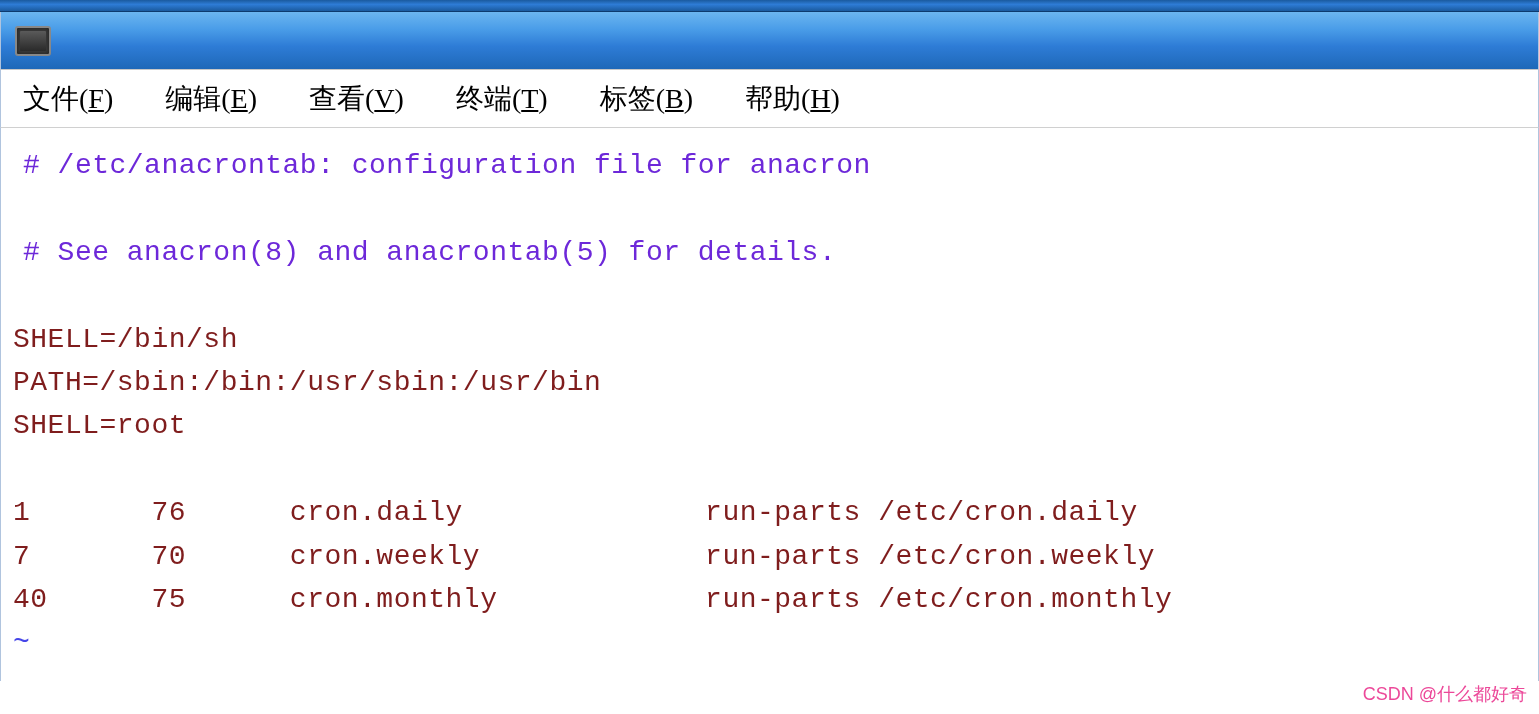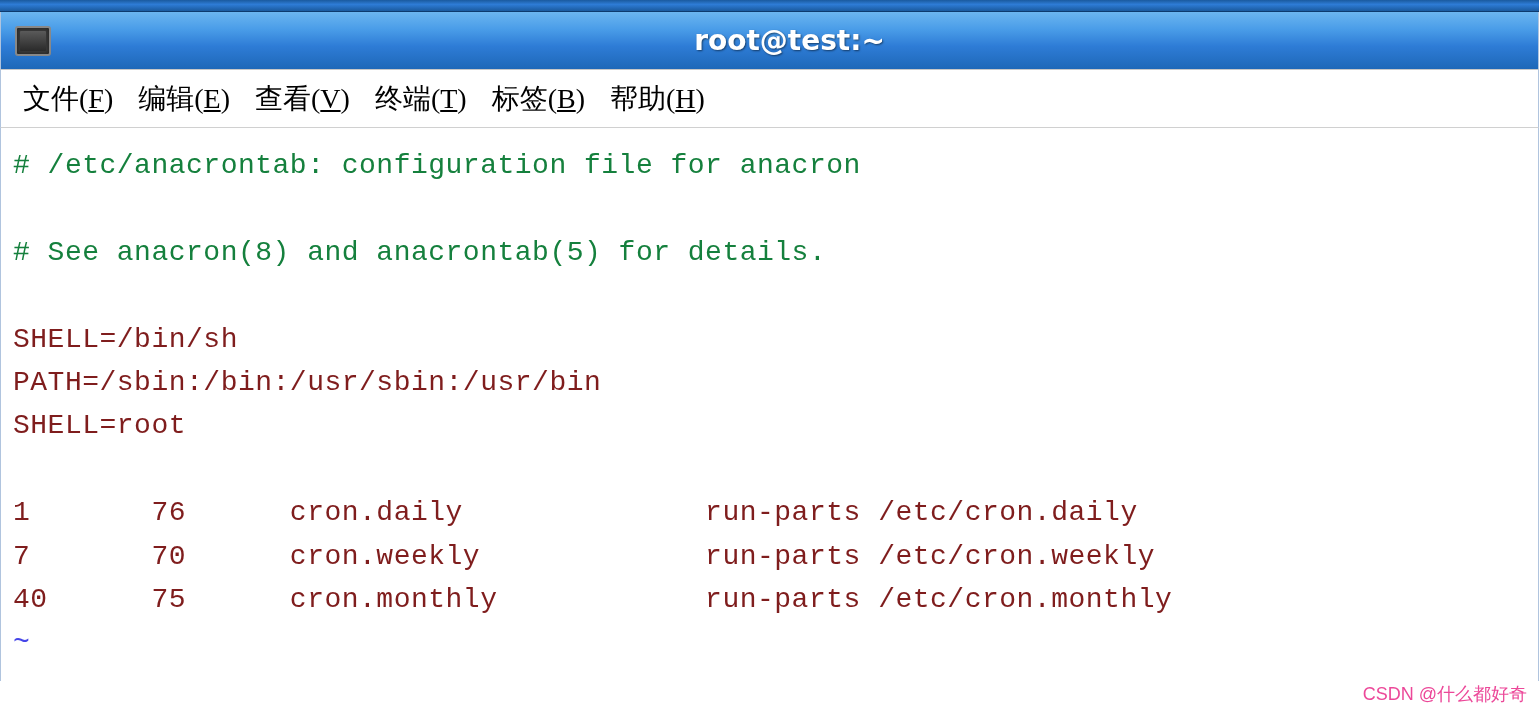--- a/index.html
+++ b/index.html
@@ -59,21 +59,21 @@
     }
     .menubar {
       height: 58px;
       background: #ffffff;
       border-bottom: 1px solid #d0d0d0;
       border-left: 1px solid #b0c4de;
       border-right: 1px solid #b0c4de;
       display: flex;
       align-items: center;
       padding: 0 22px;
-      gap: 25px;
+      gap: 52px;
     }
     .menu-item {
       font-size: 28px;
       color: #000000;
       cursor: pointer;
       font-family: "SimSun", "AR PL UMing CN", serif;
       white-space: nowrap;
     }
     .menu-item .mnemonic {
       text-decoration: underline;
@@ -83,21 +83,22 @@
       font-family: "Courier New", "DejaVu Sans Mono", monospace;
       font-size: 28px;
       line-height: 1.55;
       border-left: 1px solid #b0c4de;
       border-right: 1px solid #b0c4de;
       background: #ffffff;
       white-space: pre;
       letter-spacing: 0.5px;
     }
     .comment {
-      color: #15803d;
+      color: #6d28d9;
+      margin-left: 10px;
     }
     .text-black {
       color: #7f1d1d;
     }
     .watermark {
       position: absolute;
       bottom: 8px;
       right: 12px;
       color: #ec4899;
       font-size: 18px;
@@ -109,21 +110,20 @@
   </style>
 </head>
 <body>
 
 <div class="window-border-top"></div>
 
 <div class="titlebar">
   <div class="terminal-icon">
     <div class="terminal-icon-inner"></div>
   </div>
-  <div class="window-title">root@test:~</div>
 </div>
 
 <div class="menubar">
   <div class="menu-item"><span>文件</span>(<span class="mnemonic">F</span>)</div>
   <div class="menu-item"><span>编辑</span>(<span class="mnemonic">E</span>)</div>
   <div class="menu-item"><span>查看</span>(<span class="mnemonic">V</span>)</div>
   <div class="menu-item"><span>终端</span>(<span class="mnemonic">T</span>)</div>
   <div class="menu-item"><span>标签</span>(<span class="mnemonic">B</span>)</div>
   <div class="menu-item"><span>帮助</span>(<span class="mnemonic">H</span>)</div>
 </div>

